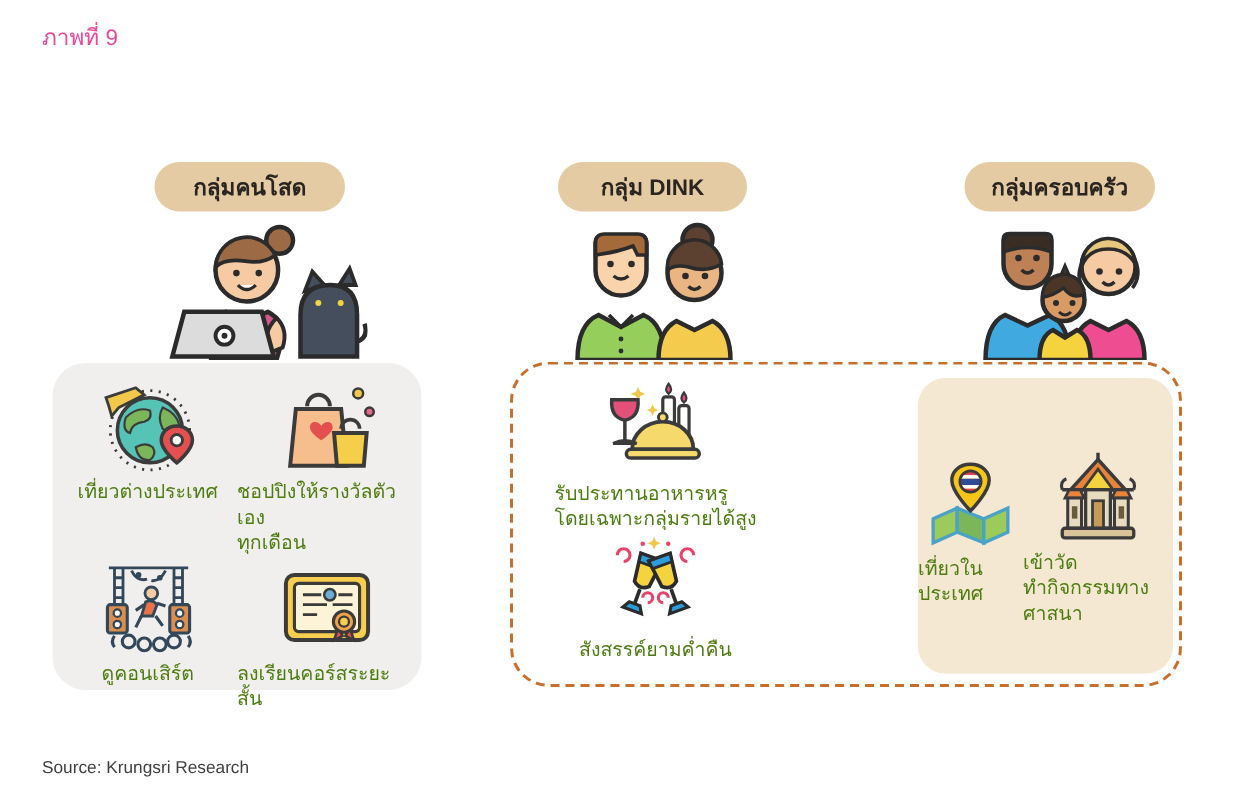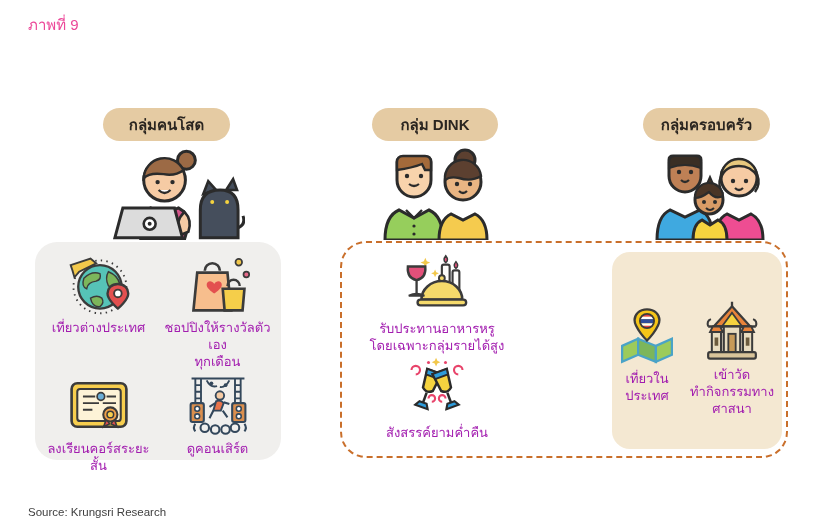--- a/index.html
+++ b/index.html
@@ -39,21 +39,21 @@
     display:flex; align-items:center; padding-top:8px;
   }
   .dink-col {
     position:absolute; left:0; top:6px; width:190px; height:205px;
     display:flex; flex-direction:column; align-items:center;
   }
   .item { display:flex; flex-direction:column; align-items:center; justify-content:flex-start; }
   .item .icon { display:block; }
   .item .icon svg { display:block; }
   .caption {
-    font-size:13px; line-height:1.3; color:#a21caf; text-align:center;
+    font-size:13px; line-height:1.3; color:#4d7c0f; 
     white-space:pre-line; margin-top:2px;
   }
   .source { position:absolute; left:28px; top:490px; font-size:11.5px; color:#404040;margin-top:16px; }
 </style>
 </head>
 <body>
 
 <div class="page">
 
   <div class="fig-label">ภาพที่ 9</div>
@@ -155,35 +155,20 @@
           <circle cx="66" cy="26" r="3" fill="#e66a8a" stroke="#3b3b3b" stroke-width="1.8"></circle>
           <path d="M22 22 a8 8 0 0 1 16 0" fill="none" stroke="#3b3b3b" stroke-width="2.8"></path>
           <path d="M14 24 h32 l4 40 h-40z" fill="#f7be8d" stroke="#3b3b3b" stroke-width="2.8"></path>
           <path d="M32 36 c2 -4 8 -4 8 1 c0 4 -8 9 -8 9 c0 0 -8 -5 -8 -9 c0 -5 6 -5 8 -1z" fill="#e3504f"></path>
           <path d="M46 38 a6.5 6.5 0 0 1 13 0" fill="none" stroke="#3b3b3b" stroke-width="2.5"></path>
           <path d="M41 41 h23 l-2 23 h-19z" fill="#f5ce4a" stroke="#3b3b3b" stroke-width="2.8"></path>
         </svg>
       </span>
       <span class="caption">ชอปปิงให้รางวัลตัวเอง
 ทุกเดือน</span>
-    </div>
-
-    <div class="item">
-      <span class="icon">
-        <svg width="68" height="68" viewBox="0 0 72 72">
-          <rect x="7" y="13" width="58" height="46" rx="6" fill="#f7ce4e" stroke="#3b3b3b" stroke-width="2.8"></rect>
-          <rect x="13" y="19" width="46" height="34" rx="3" fill="#fdf3d7" stroke="#3b3b3b" stroke-width="2.2"></rect>
-          <circle cx="38" cy="27" r="4" fill="#6baed6" stroke="#3b3b3b" stroke-width="1.8"></circle>
-          <path d="M19 27 h13 M44 27 h10 M19 34 h17 M40 34 h14 M19 41 h10" stroke="#3b3b3b" stroke-width="2" fill="none"></path>
-          <path d="M44 50 l-3 9 l6 -3z M52 50 l3 9 l-6 -3z" fill="#e3504f" stroke="#3b3b3b" stroke-width="1.8"></path>
-          <circle cx="48" cy="46" r="7.5" fill="#f0a24a" stroke="#3b3b3b" stroke-width="2.2"></circle>
-          <circle cx="48" cy="46" r="3.5" fill="#f7ce4e" stroke="#3b3b3b" stroke-width="1.6"></circle>
-        </svg>
-      </span>
-      <span class="caption">ลงเรียนคอร์สระยะสั้น</span>
     </div>
 
     <div class="item">
       <span class="icon">
         <svg width="68" height="68" viewBox="0 0 72 72">
           <g stroke="#33475b" stroke-width="2" fill="none">
             <path d="M8 8 h56"></path>
             <path d="M12 8 v26 M18 8 v26 M12 15 h6 M12 22 h6 M12 29 h6"></path>
             <path d="M54 8 v26 M60 8 v26 M54 15 h6 M54 22 h6 M54 29 h6"></path>
             <path d="M24 10 q4 8 11 6 M48 10 q-4 8 -10 7"></path>
@@ -204,20 +189,35 @@
               <circle cx="33" cy="62" r="4.5"></circle>
             <circle cx="44" cy="62" r="4.5"></circle>
               <circle cx="54" cy="60" r="4.5"></circle>
             <path d="M12 56 q-3 4 0 8 M64 56 q3 4 0 8"></path>
           </g>
         </svg>
       </span>
       <span class="caption">ดูคอนเสิร์ต</span>
     </div>
 
+    <div class="item">
+      <span class="icon">
+        <svg width="68" height="68" viewBox="0 0 72 72">
+          <rect x="7" y="13" width="58" height="46" rx="6" fill="#f7ce4e" stroke="#3b3b3b" stroke-width="2.8"></rect>
+          <rect x="13" y="19" width="46" height="34" rx="3" fill="#fdf3d7" stroke="#3b3b3b" stroke-width="2.2"></rect>
+          <circle cx="38" cy="27" r="4" fill="#6baed6" stroke="#3b3b3b" stroke-width="1.8"></circle>
+          <path d="M19 27 h13 M44 27 h10 M19 34 h17 M40 34 h14 M19 41 h10" stroke="#3b3b3b" stroke-width="2" fill="none"></path>
+          <path d="M44 50 l-3 9 l6 -3z M52 50 l3 9 l-6 -3z" fill="#e3504f" stroke="#3b3b3b" stroke-width="1.8"></path>
+          <circle cx="48" cy="46" r="7.5" fill="#f0a24a" stroke="#3b3b3b" stroke-width="2.2"></circle>
+          <circle cx="48" cy="46" r="3.5" fill="#f7ce4e" stroke="#3b3b3b" stroke-width="1.6"></circle>
+        </svg>
+      </span>
+      <span class="caption">ลงเรียนคอร์สระยะสั้น</span>
+    </div>
+
   </div>
 
   <div class="box-dashed">
 
     <div class="dink-col">
 
       <div class="item">
         <span class="icon">
           <svg width="82" height="70" viewBox="0 0 84 72">
             <rect x="47" y="16" width="8" height="26" rx="2" fill="#fdfdfb" stroke="#3b3b3b" stroke-width="2.2"></rect>

